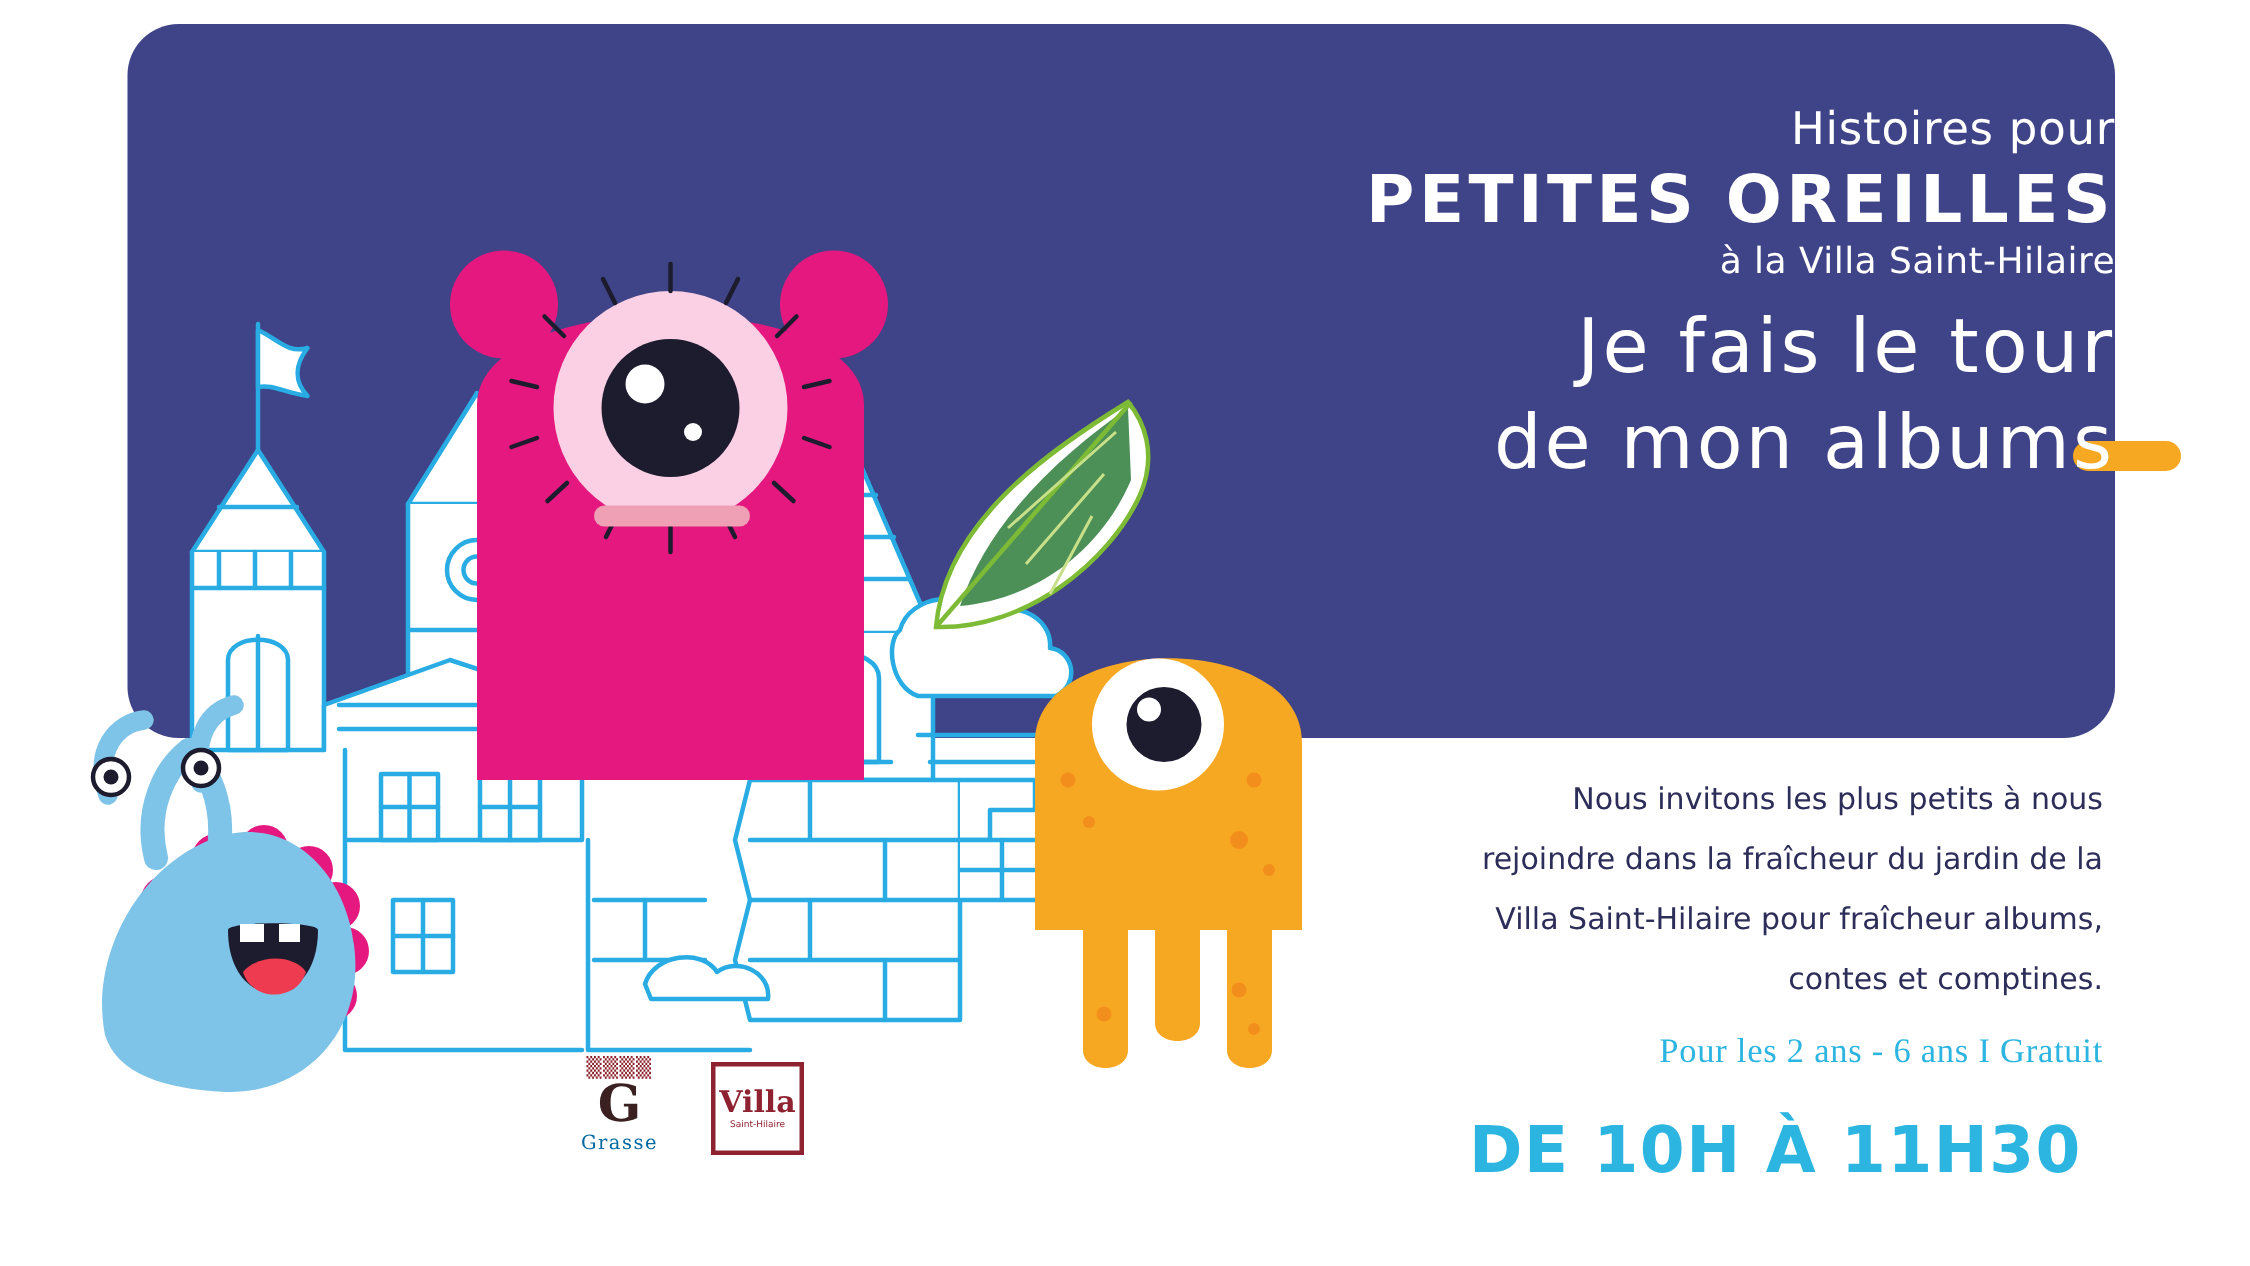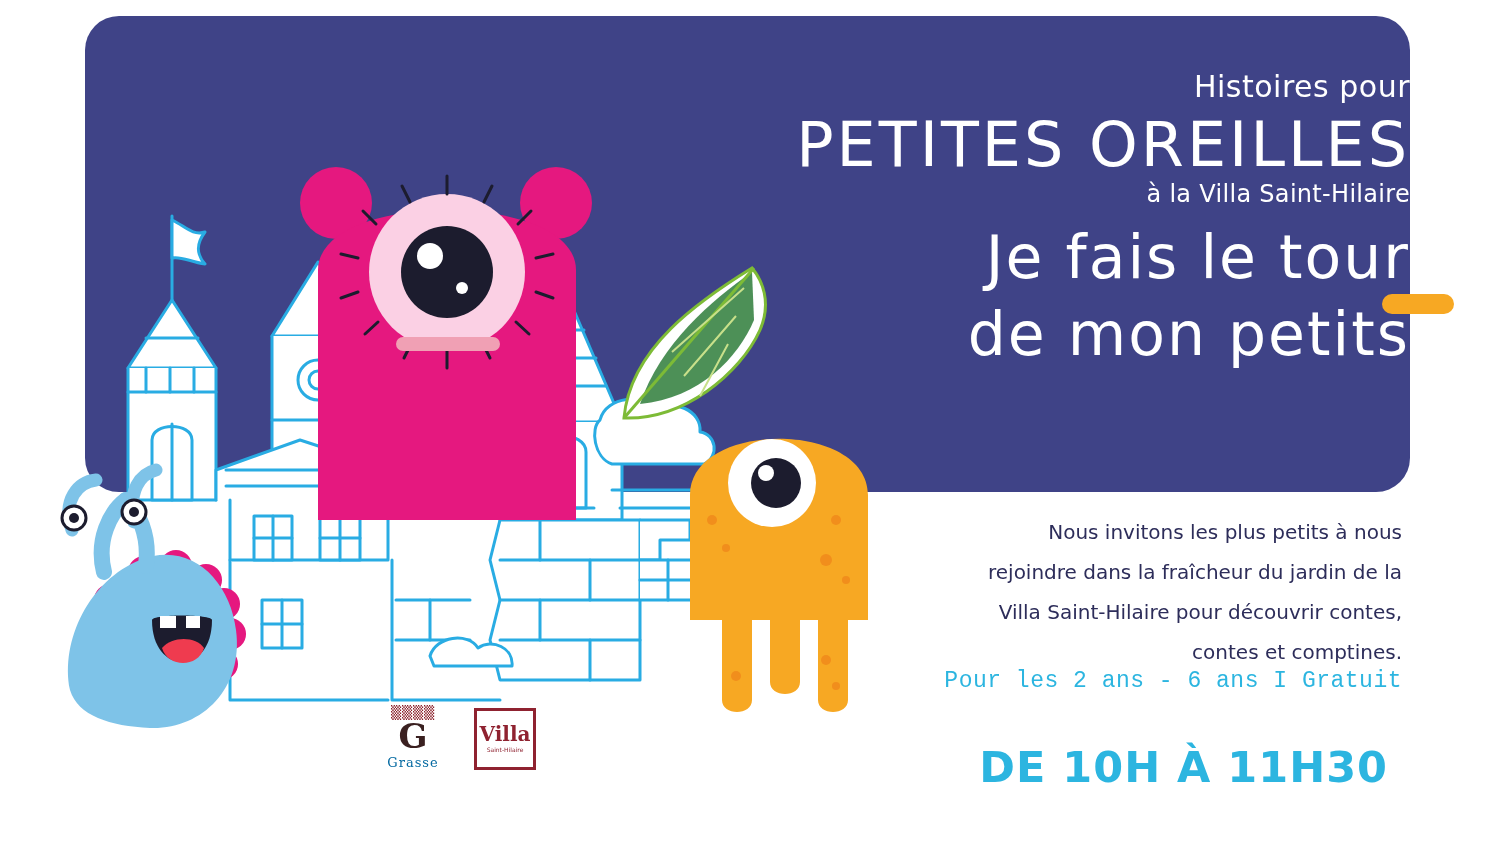--- a/index.html
+++ b/index.html
@@ -48,36 +48,36 @@
   }
   .t-histoires {
     font-family: "DejaVu Sans", sans-serif;
     font-size: 30px;
     font-weight: 400;
     letter-spacing: 0.5px;
     line-height: 1.1;
   }
   .t-petites {
     font-family: "DejaVu Sans", sans-serif;
-    font-size: 62px;
-    font-weight: 400;
+    font-size: 44px;
+    font-weight: 700;
     letter-spacing: 3px;
     line-height: 1.15;
     margin-top: 6px;
     white-space: nowrap;
   }
   .t-villa {
     font-family: "DejaVu Sans", sans-serif;
     font-size: 24px;
     font-weight: 400;
     letter-spacing: 0.3px;
   }
   .t-line1, .t-line2 {
     font-family: "DejaVu Sans", sans-serif;
-    font-size: 60px;
+    font-size: 50px;
     font-weight: 400;
     letter-spacing: 2px;
     line-height: 1.25;
     margin-top: 12px;
   }
   .t-line2 {
     margin-top: 2px;
   }
   .t-date {
     font-family: "DejaVu Sans", sans-serif;
@@ -100,24 +100,24 @@
   }
   .desc-line {
     font-family: "DejaVu Sans", sans-serif;
     font-size: 20px;
     line-height: 2.0;
     color: #2d2d5a;
   }
   .audience {
     position: absolute;
     right: 98px;
-    top: 668px;
+    top: 688px;
     width: 620px;
     text-align: right;
-    font-family: Liberation Mono, monospace;
+    font-family: Liberation Serif, serif;
     font-size: 23px;
     color: #2cb5e0;
     letter-spacing: 0.5px;
   }
   .hours {
     position: absolute;
     right: 112px;
     top: 742px;
     width: 620px;
     text-align: right;
@@ -353,27 +353,27 @@
       <rect x="160" y="616" width="16" height="12" fill="#ffffff"></rect>
       <rect x="186" y="616" width="14" height="12" fill="#ffffff"></rect>
     </g>
   </svg>
 
   <div class="title-block">
     <div class="t-histoires">Histoires pour</div>
     <div class="t-petites">PETITES OREILLES</div>
     <div class="t-villa">à la Villa Saint-Hilaire</div>
     <div class="t-line1">Je fais le tour</div>
-    <div class="t-line2">de mon petits</div>
+    <div class="t-line2">de mon albums</div>
   </div>
 
   <div class="desc-block">
     <div class="desc-line">Nous invitons les plus petits à nous</div>
     <div class="desc-line">rejoindre dans la fraîcheur du jardin de la</div>
-    <div class="desc-line">Villa Saint-Hilaire pour découvrir contes,</div>
+    <div class="desc-line">Villa Saint-Hilaire pour fraîcheur albums,</div>
     <div class="desc-line">contes et comptines.</div>
   </div>
 
   <div class="audience">Pour les 2 ans - 6 ans  I  Gratuit</div>
   <div class="hours">DE 10H À 11H30</div>
 
   <div class="logos">
     <div class="logo-grasse">
       <div class="crown">▒▒▒▒</div>
       <div class="gletter">G</div>

